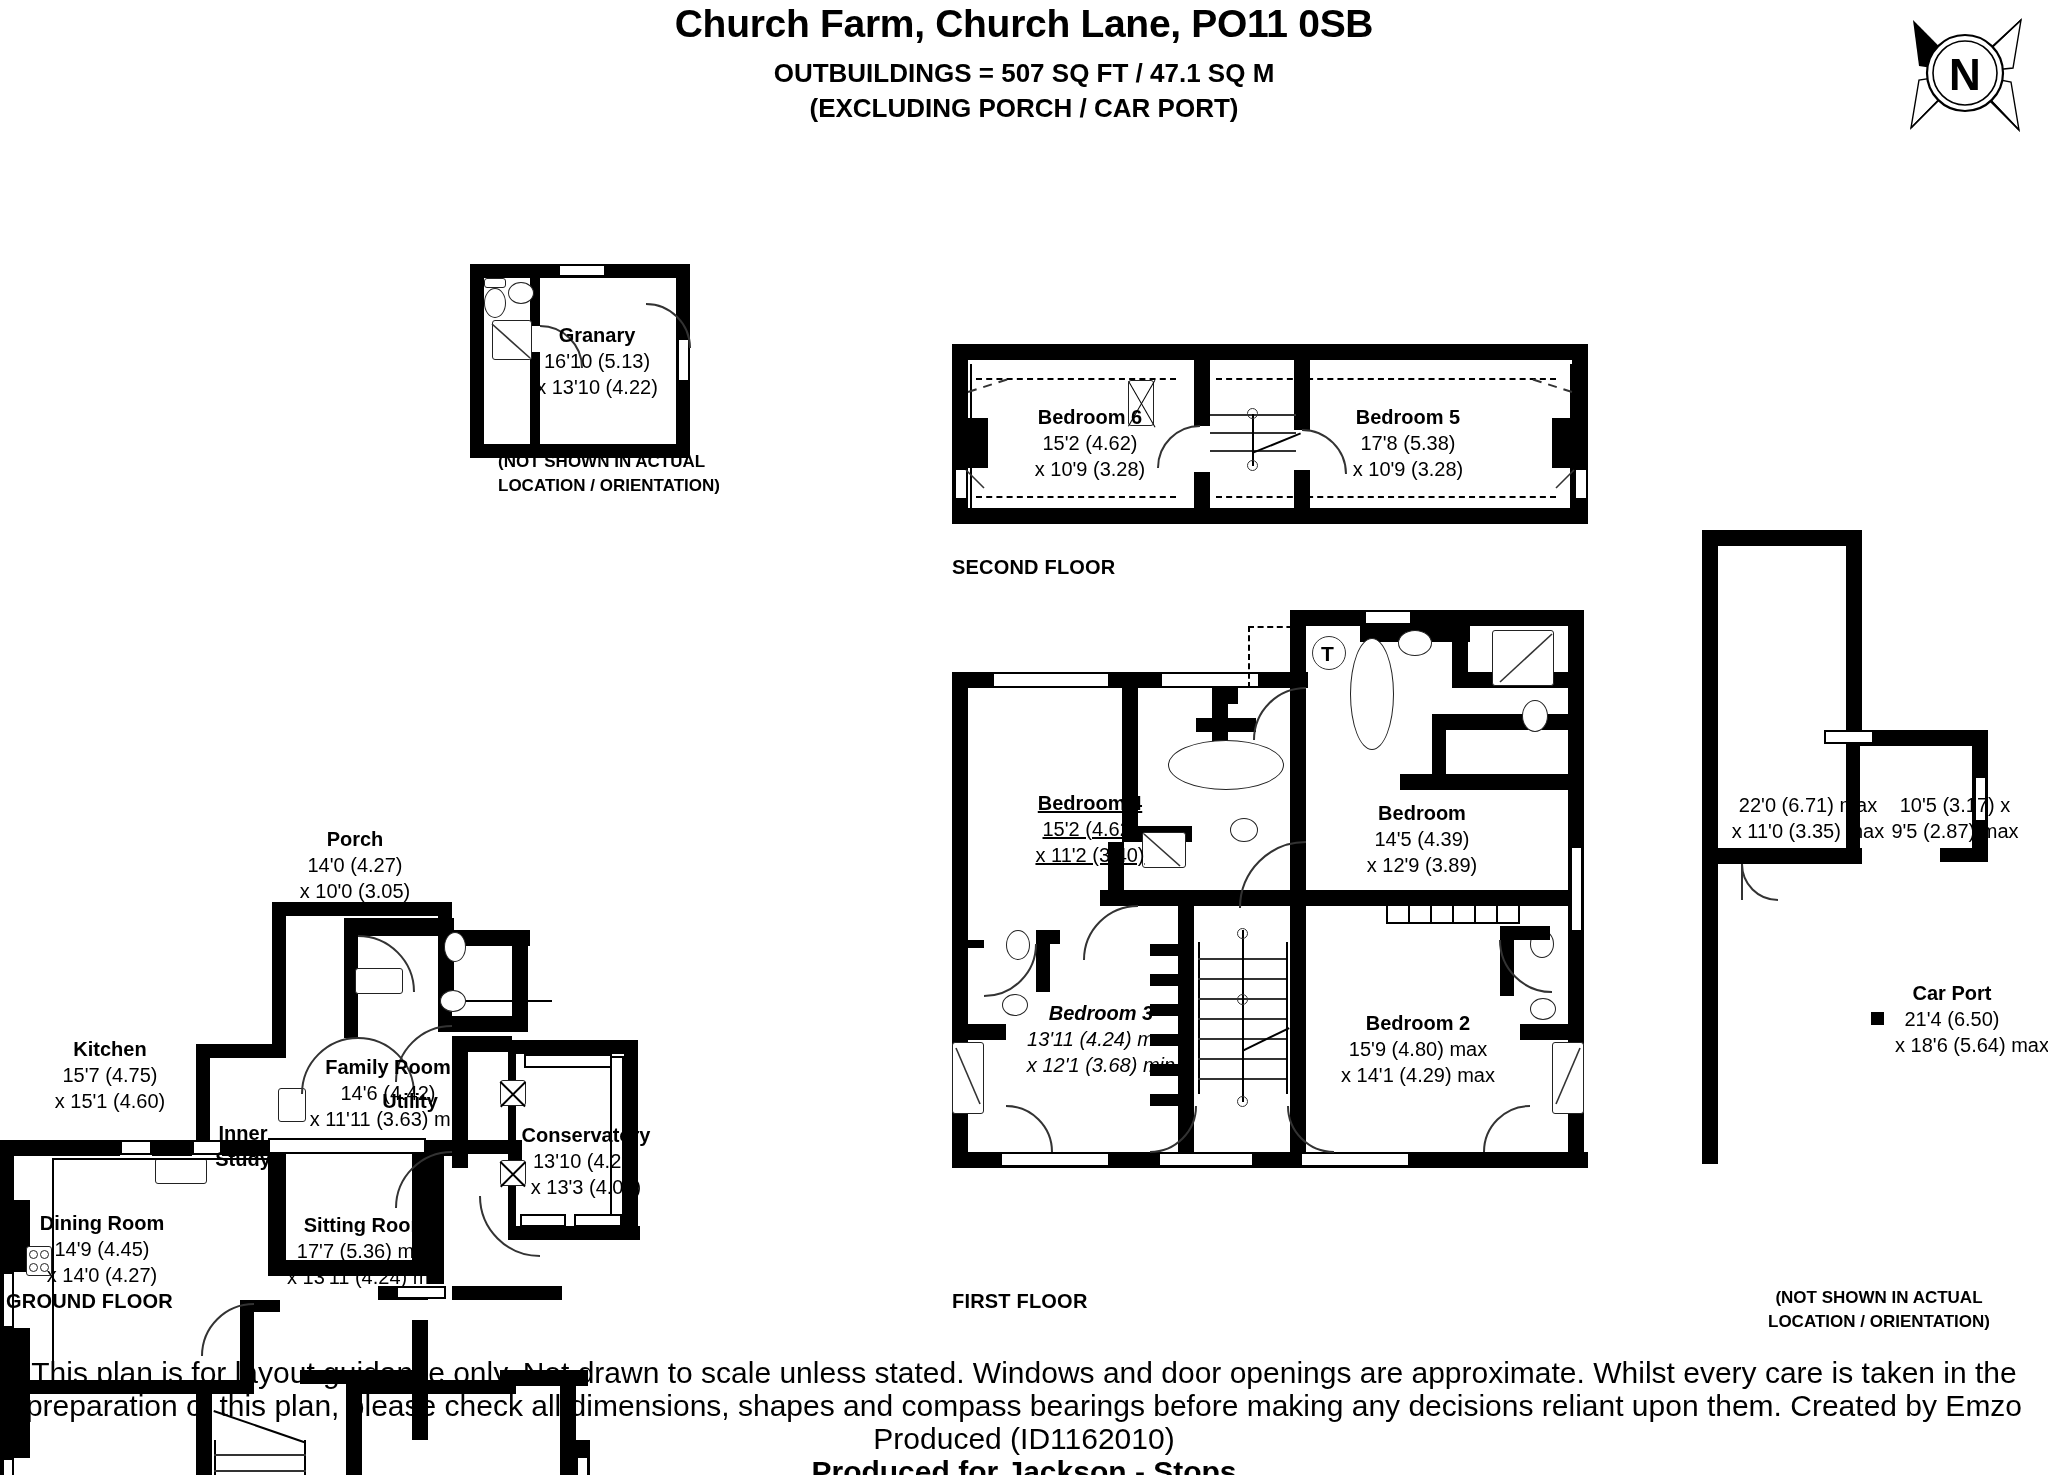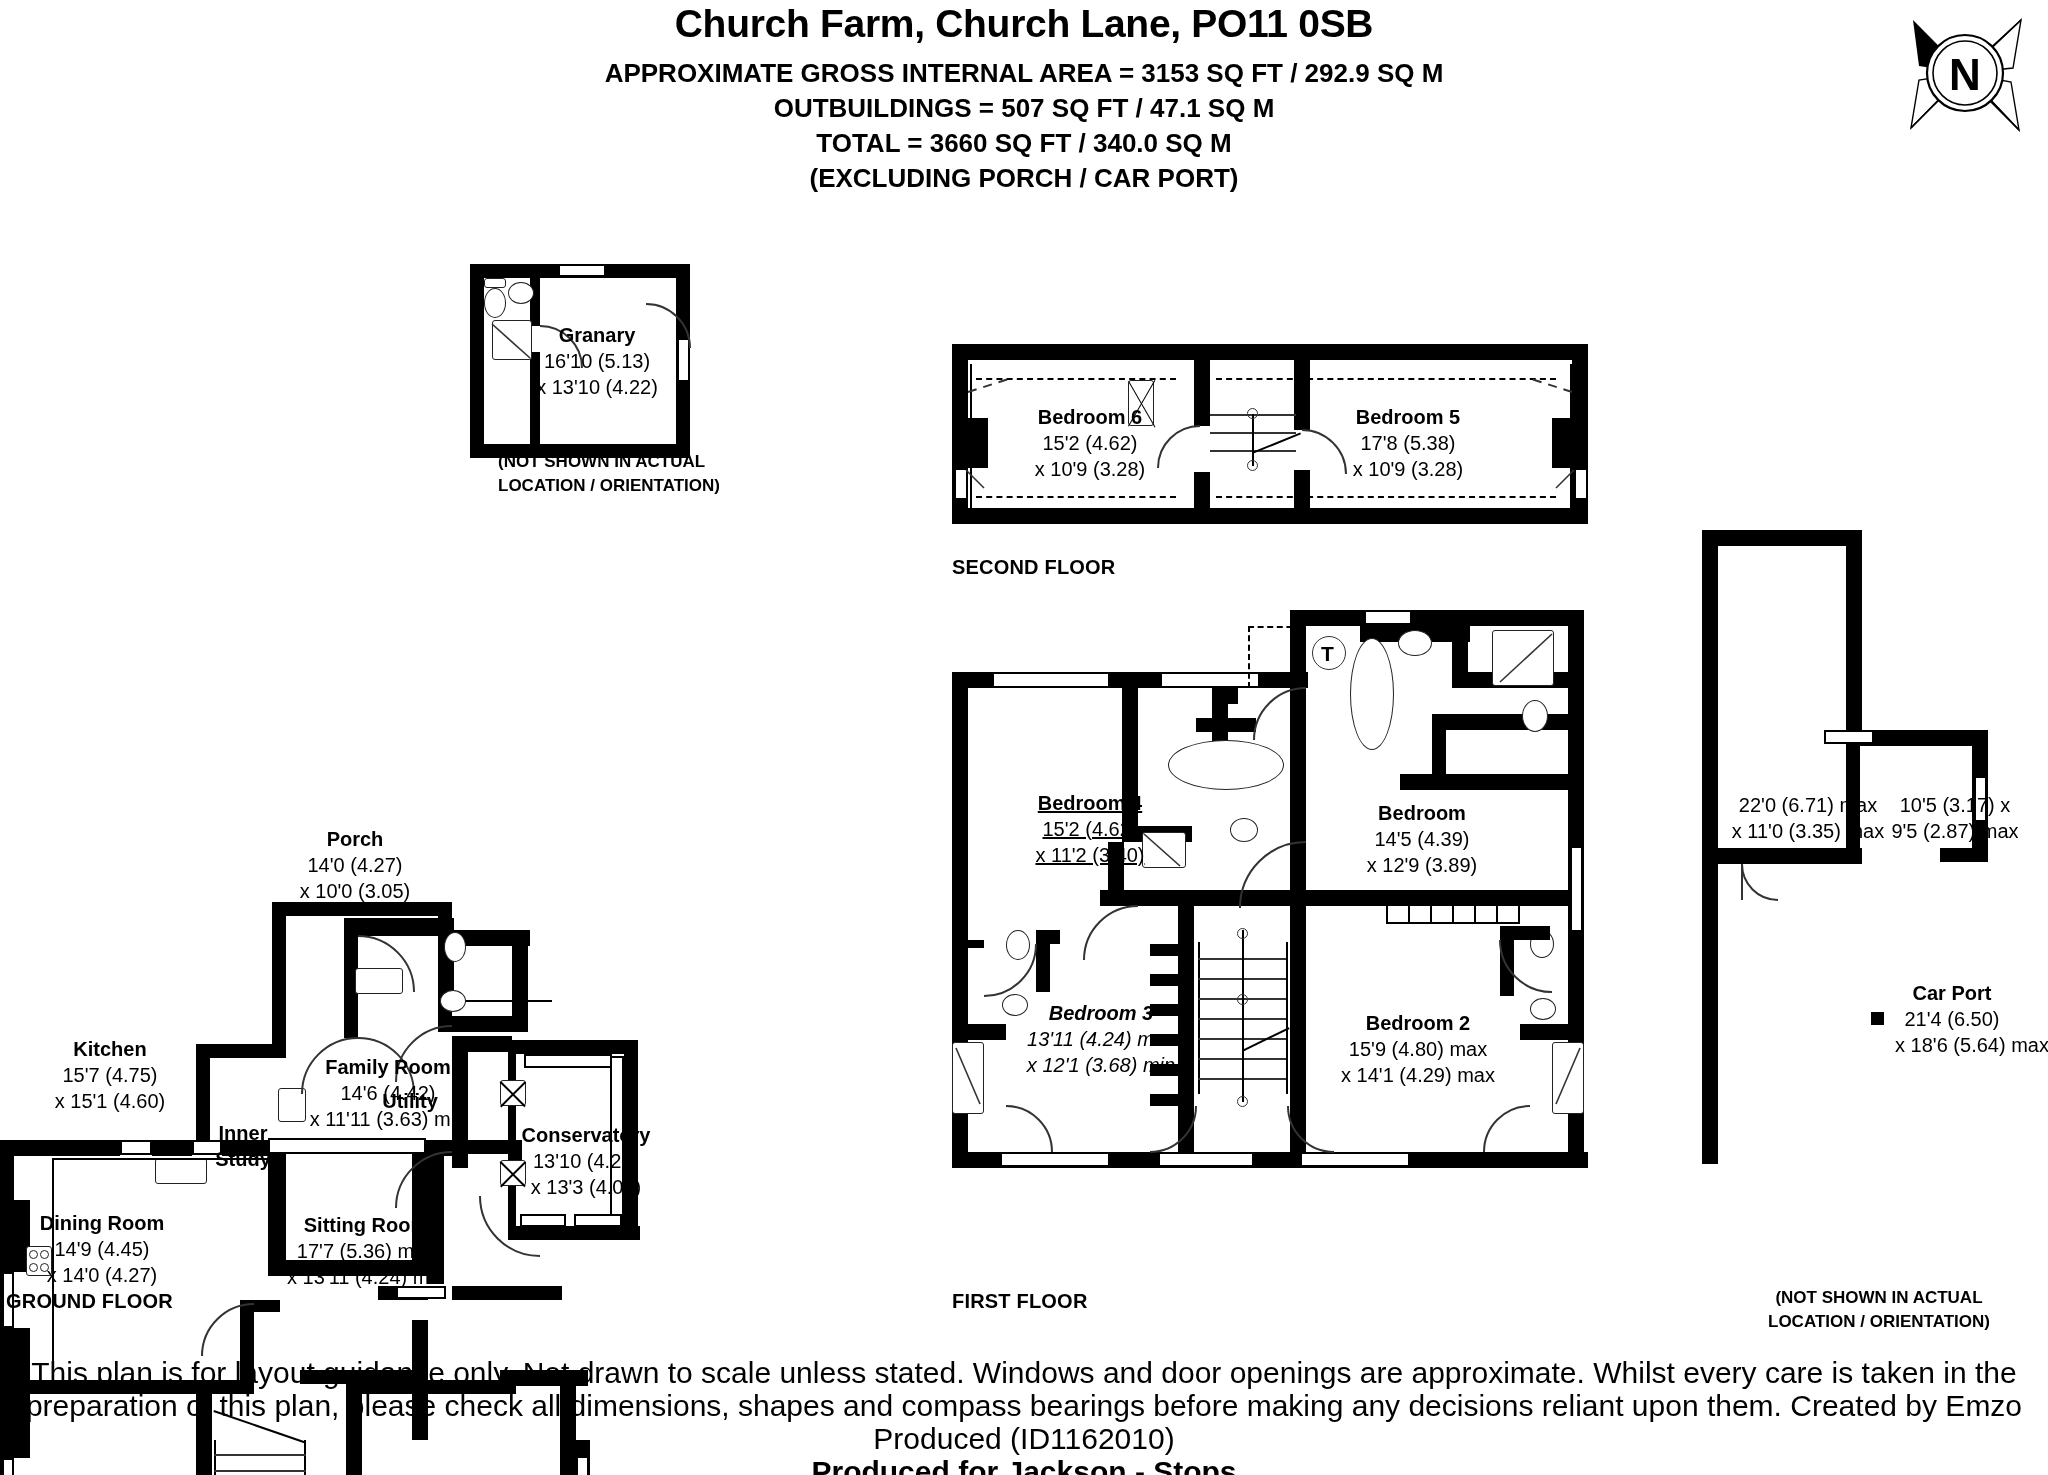--- a/index.html
+++ b/index.html
@@ -32,23 +32,21 @@
   svg{display:block;overflow:visible;}
   
   #foot{top:1356px;left:0;width:2048px;text-align:center;font-size:30px;line-height:33px;}
   #foot .bold{font-weight:bold;}
 </style>
 </head>
 <body>
 
 <div class="abs" id="title">Church Farm, Church Lane, PO11 0SB</div>
 <div class="abs" id="subtitle">
-  <div>APPROXIMATE GROSS INTERNAL AREA = 3153 SQ FT / 292.9 SQ M</div>
   <div>OUTBUILDINGS = 507 SQ FT / 47.1 SQ M</div>
-  <div>TOTAL = 3660 SQ FT / 340.0 SQ M</div>
   <div>(EXCLUDING PORCH / CAR PORT)</div>
 </div>
 
 <div class="abs" id="compass">
   <svg width="140" height="130" viewBox="0 0 140 130">
     <polygon points="70,65 126,8 126,8 70,65" fill="none"></polygon>
     <path d="M70,65 L18,12 L62,58 Z" fill="#000"></path>
     <path d="M70,65 L18,12 L24,58 Z" fill="#000"></path>
     <path d="M70,65 L126,12 L118,60 Z" fill="none" stroke="#000" stroke-width="1.4"></path>
     <path d="M70,65 L126,12 L78,56 Z" fill="none" stroke="#000" stroke-width="1.4"></path>

